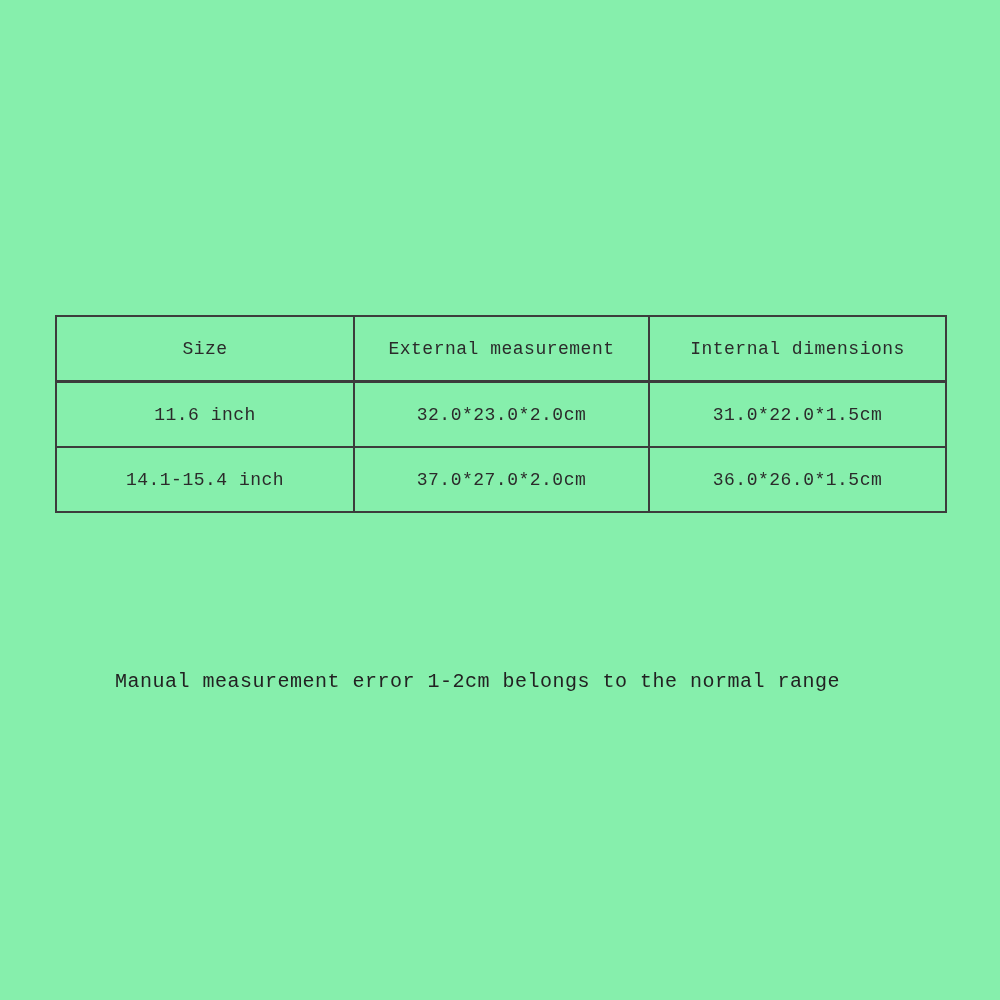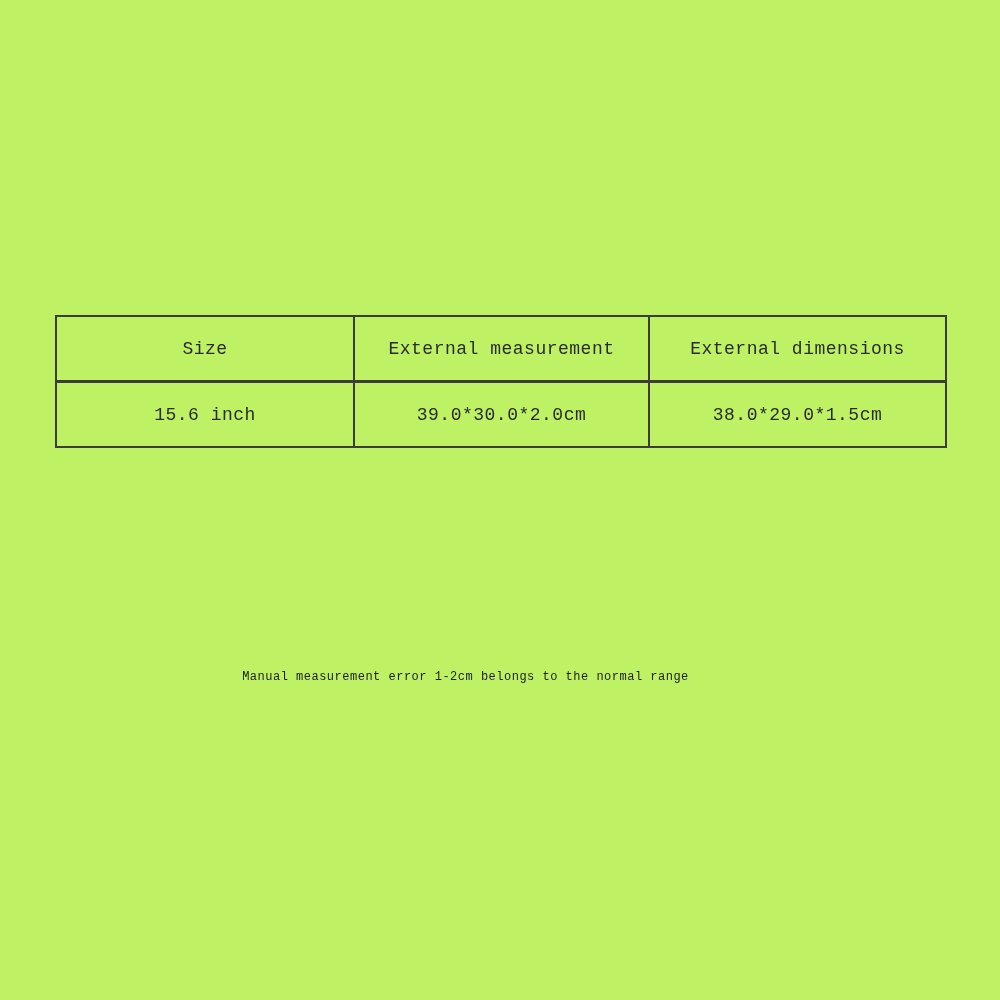--- a/index.html
+++ b/index.html
@@ -4,21 +4,21 @@
 <style>
   html, body {
     margin: 0;
     padding: 0;
     background: #ffffff;
   }
   .page {
     position: relative;
     width: 1000px;
     height: 1000px;
-    background: #bef264;
+    background: #86efac;
     font-family: "Liberation Mono", "DejaVu Sans Mono", monospace;
     color: #2b2b2b;
   }
   table.size-table {
     position: absolute;
     left: 55px;
     top: 315px;
     width: 890px;
     border-collapse: collapse;
     table-layout: fixed;
@@ -40,47 +40,53 @@
   }
   table.size-table col.c1 { width: 298px; }
   table.size-table col.c2 { width: 295px; }
   table.size-table col.c3 { width: 297px; }
   .note {
     position: absolute;
     left: 0;
     top: 670px;
     width: 931px;
     text-align: center;
-    font-size: 12px;
+    font-size: 20px;
     color: #222222;
     letter-spacing: 0.5px;
+    padding-left: 12px;
   }
 </style>
 </head>
 <body>
 
 <div class="page">
 
   <table class="size-table">
     <colgroup>
       <col class="c1">
         <col class="c2">
         <col class="c3">
     </colgroup>
     <thead>
       <tr>
         <th>Size</th>
         <th>External measurement</th>
-        <th>External dimensions</th>
+        <th>Internal dimensions</th>
       </tr>
     </thead>
     <tbody>
       <tr>
-        <td>15.6 inch</td>
-        <td>39.0*30.0*2.0cm</td>
-        <td>38.0*29.0*1.5cm</td>
+        <td>11.6 inch</td>
+        <td>32.0*23.0*2.0cm</td>
+        <td>31.0*22.0*1.5cm</td>
+      </tr>
+      <tr>
+        <td>14.1-15.4 inch</td>
+        <td>37.0*27.0*2.0cm</td>
+        <td>36.0*26.0*1.5cm</td>
       </tr>
     </tbody>
   </table>
 
   <div class="note">Manual measurement error 1-2cm belongs to the normal range</div>
 
 </div>
 
 </body></html>

